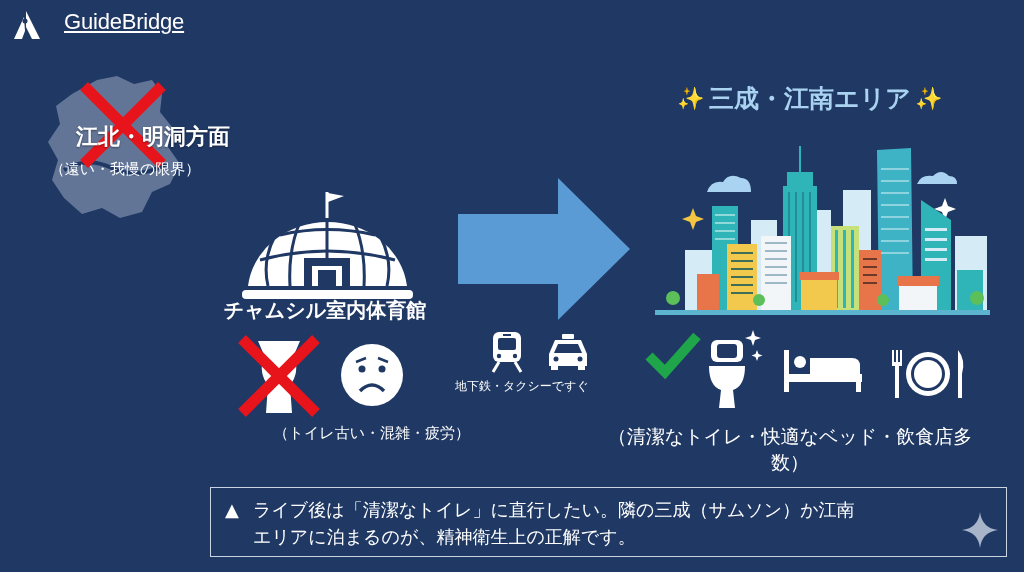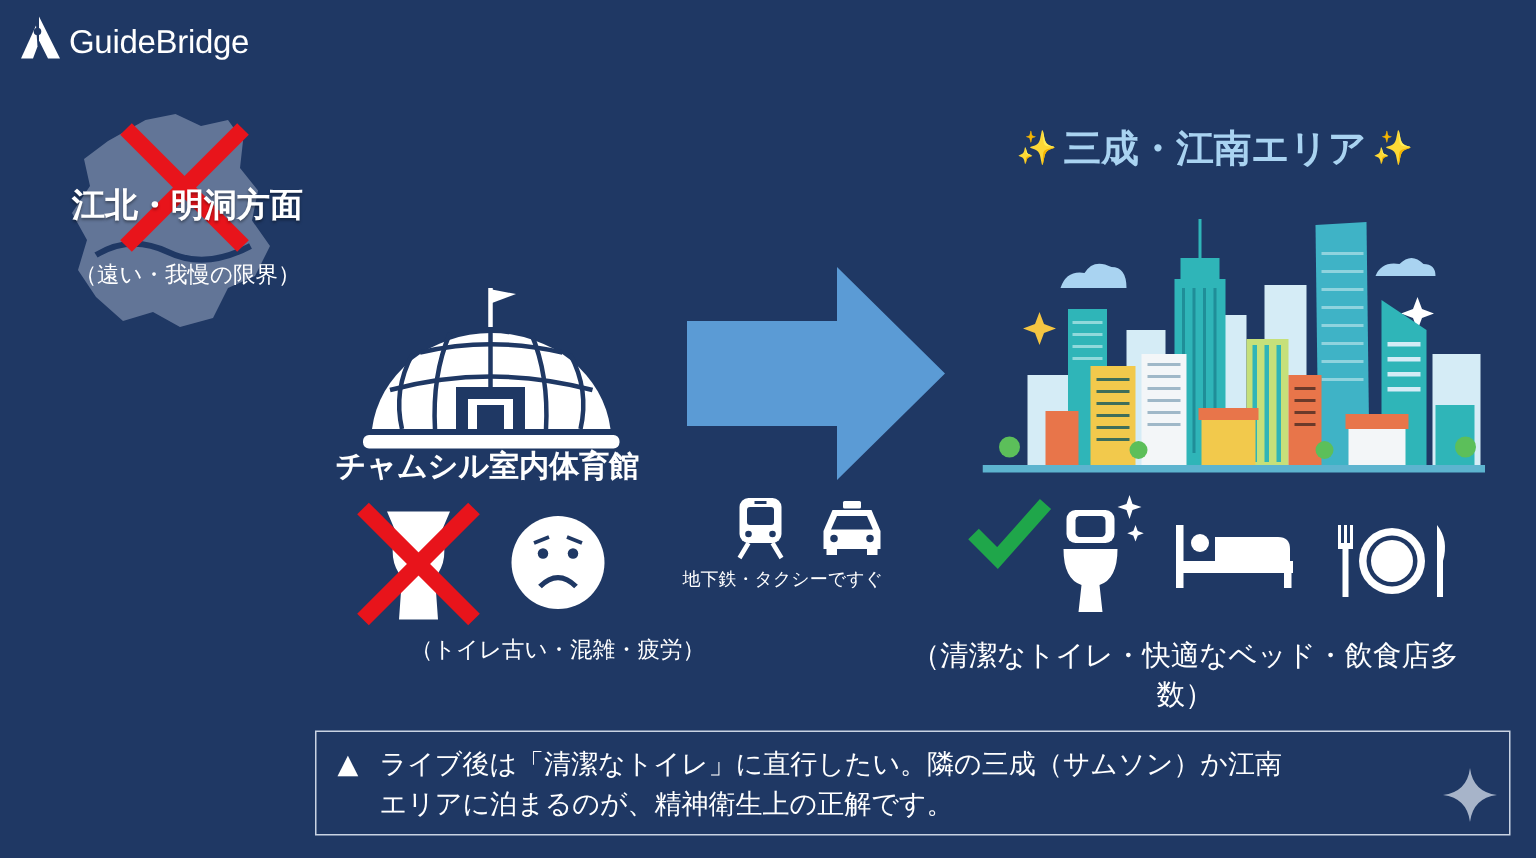--- a/index.html
+++ b/index.html
@@ -6,27 +6,27 @@
   body {
     width: 1024px; height: 572px; overflow: hidden;
     background: #1f3864;
     font-family: "DejaVu Sans", "Liberation Sans", sans-serif;
     color: #ffffff;
     position: relative;
   }
   .abs { position: absolute; }
 
   
-  .logo { left: 12px; top: 9px; display: flex; align-items: flex-end; gap: 4px; }
+  .logo { left: 12px; top: 9px; display: flex; align-items: flex-start; gap: 22px; text-decoration: underline; }
   .logo-text { font-family: "Liberation Sans", "DejaVu Sans", sans-serif; font-size: 22px; font-weight: 500; color: #fff; letter-spacing: -0.2px; }
 
   
   .map-blob { left: 42px; top: 72px; width: 150px; height: 150px; }
-  .left-title { left: 0; width: 250px; top: 122px; text-align: center; font-size: 22px; font-weight: bold; text-shadow: 0 1px 2px rgba(0,0,0,.4); }
-  .left-sub { left: 0; width: 250px; top: 160px; text-align: center; font-size: 15px; margin-top: 14px; }
+  .left-title { left: 0; width: 250px; top: 122px; text-align: center; font-size: 22px; font-weight: bold; text-shadow: 0 1px 2px rgba(0,0,0,.4); padding-left: 28px; }
+  .left-sub { left: 0; width: 250px; top: 160px; text-align: center; font-size: 15px; }
 
   .dome { left: 240px; top: 190px; width: 175px; height: 115px; }
   .venue-name { left: 190px; width: 270px; top: 297px; text-align: center; font-size: 20px; font-weight: bold; }
   .toilet-x { left: 236px; top: 333px; width: 86px; height: 85px; }
   .sad-face { left: 340px; top: 343px; width: 64px; height: 64px; }
   .left-issues { left: 190px; width: 280px; top: 424px; text-align: right; font-size: 15px; }
 
   
   .big-arrow { left: 458px; top: 178px; width: 172px; height: 142px; }
   .train-icon { left: 490px; top: 330px; width: 34px; height: 44px; }

